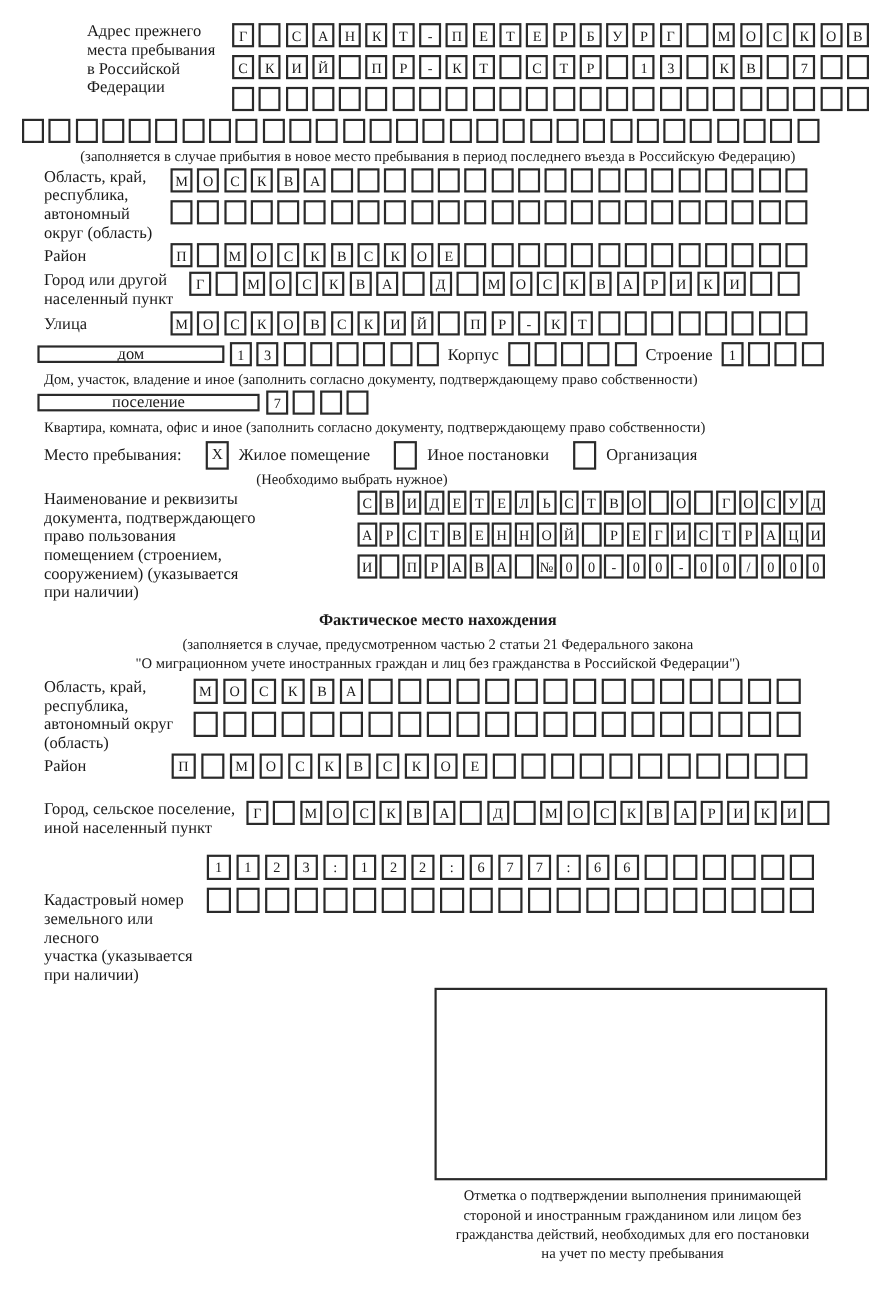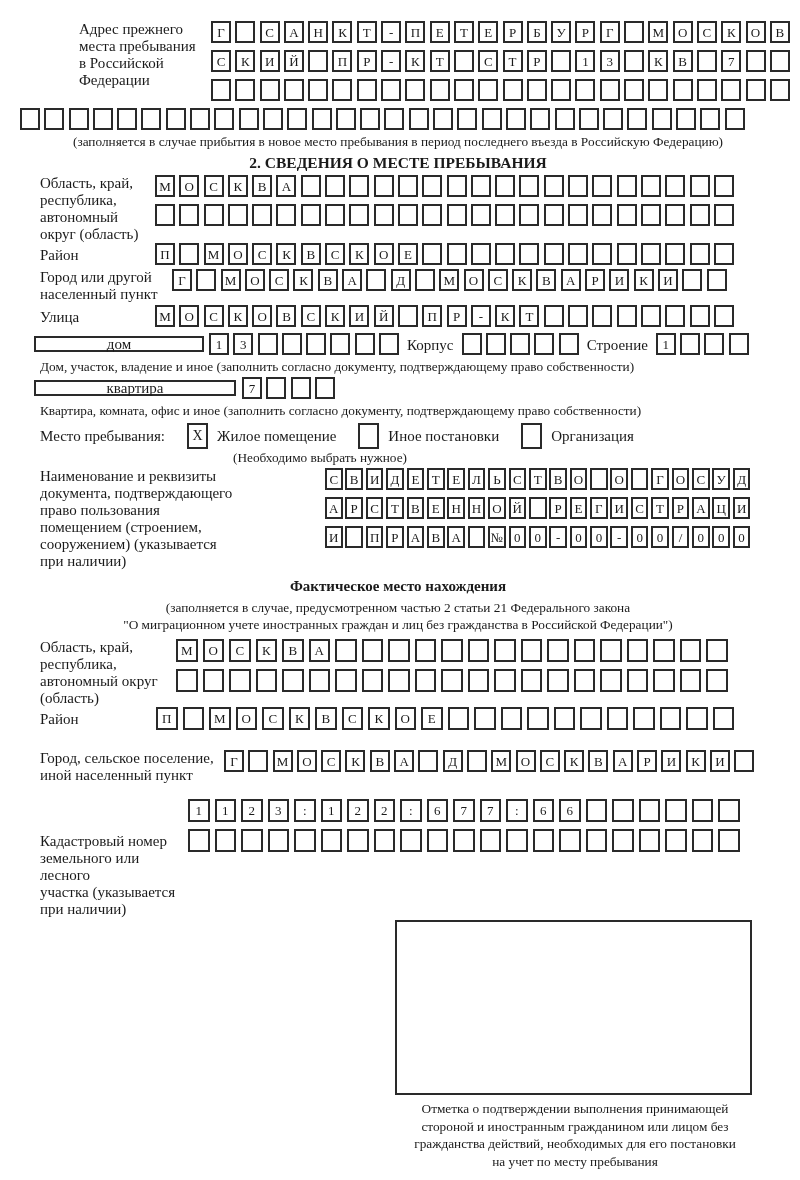--- a/index.html
+++ b/index.html
@@ -183,21 +183,20 @@
       <div class="cell"></div>
       <div class="cell"></div>
       <div class="cell"></div>
       <div class="cell"></div>
       <div class="cell"></div>
       <div class="cell"></div>
     </div>
 
   <div class="note center wide" style="margin-top:3px;">(заполняется в случае прибытия в новое место пребывания в период последнего въезда в Российскую Федерацию)</div>
 
-  <div class="center wide bold" style="margin-top:4px; font-size:15.5px;">2. СВЕДЕНИЯ О МЕСТЕ ПРЕБЫВАНИЯ</div>
 
   <div class="flexrow" style="margin-top:3px;">
     <div class="label" style="width:115px;">Область, край,
 республика,
 автономный
 округ (область)</div>
     <div class="rows">
       <div class="boxrow">
           <div class="cell">М</div>
           <div class="cell">О</div>
@@ -367,21 +366,21 @@
     <div class="boxrow">
         <div class="cell">1</div>
         <div class="cell"></div>
         <div class="cell"></div>
         <div class="cell"></div>
       </div>
   </div>
   <div class="note" style="margin-top:3px;">Дом, участок, владение и иное (заполнить согласно документу, подтверждающему право собственности)</div>
 
   <div class="flexrow" style="margin-top:2px; align-items:center;">
-    <div class="bigbox" style="width:202px; margin-left:-6px;">квартира</div>
+    <div class="bigbox" style="width:202px; margin-left:-6px;">поселение</div>
     <div class="boxrow" style="margin-left:6px;">
         <div class="cell">7</div>
         <div class="cell"></div>
         <div class="cell"></div>
         <div class="cell"></div>
       </div>
   </div>
   <div class="note" style="margin-top:3px;">Квартира, комната, офис и иное (заполнить согласно документу, подтверждающему право собственности)</div>
 
   <div class="flexrow" style="margin-top:4px; align-items:center; gap:22px;">

